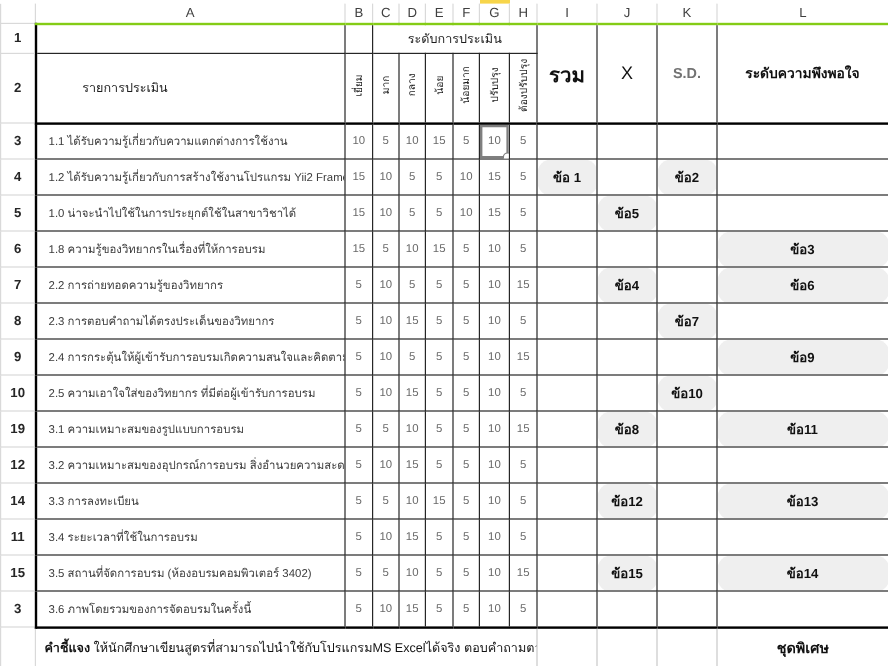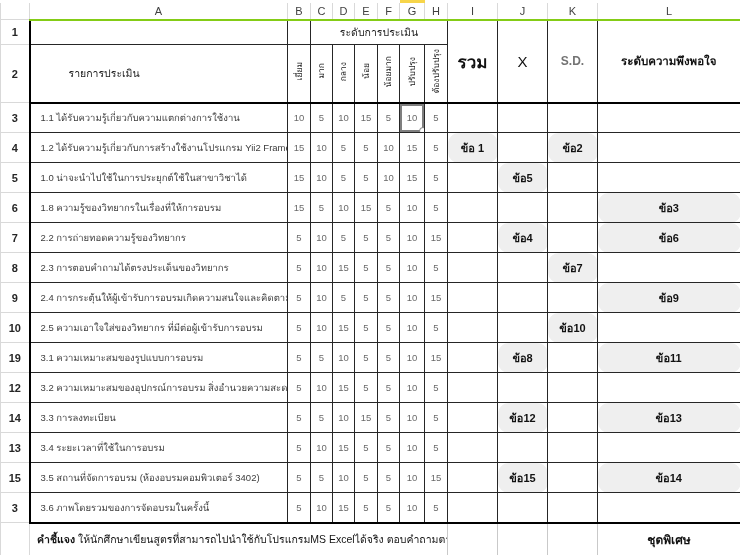--- a/index.html
+++ b/index.html
@@ -275,21 +275,21 @@
           <td class="val">15</td>
           <td class="val">5</td>
           <td class="val">10</td>
           <td class="val">5</td>
           <td class="kho-s"></td>
           <td class="kho-s kho">ข้อ12</td>
           <td class="kho-s"></td>
           <td class="kho-l edgeR kho">ข้อ13</td>
         </tr>
         <tr>
-          <th class="gutter">13</th>
+          <th class="gutter">11</th>
           <td class="item colA">3.4 ระยะเวลาที่ใช้ในการอบรม</td>
           <td class="val">5</td>
           <td class="val">10</td>
           <td class="val">15</td>
           <td class="val">5</td>
           <td class="val">5</td>
           <td class="val">10</td>
           <td class="val">5</td>
           <td class="kho-s"></td>
           <td class="kho-s"></td>

